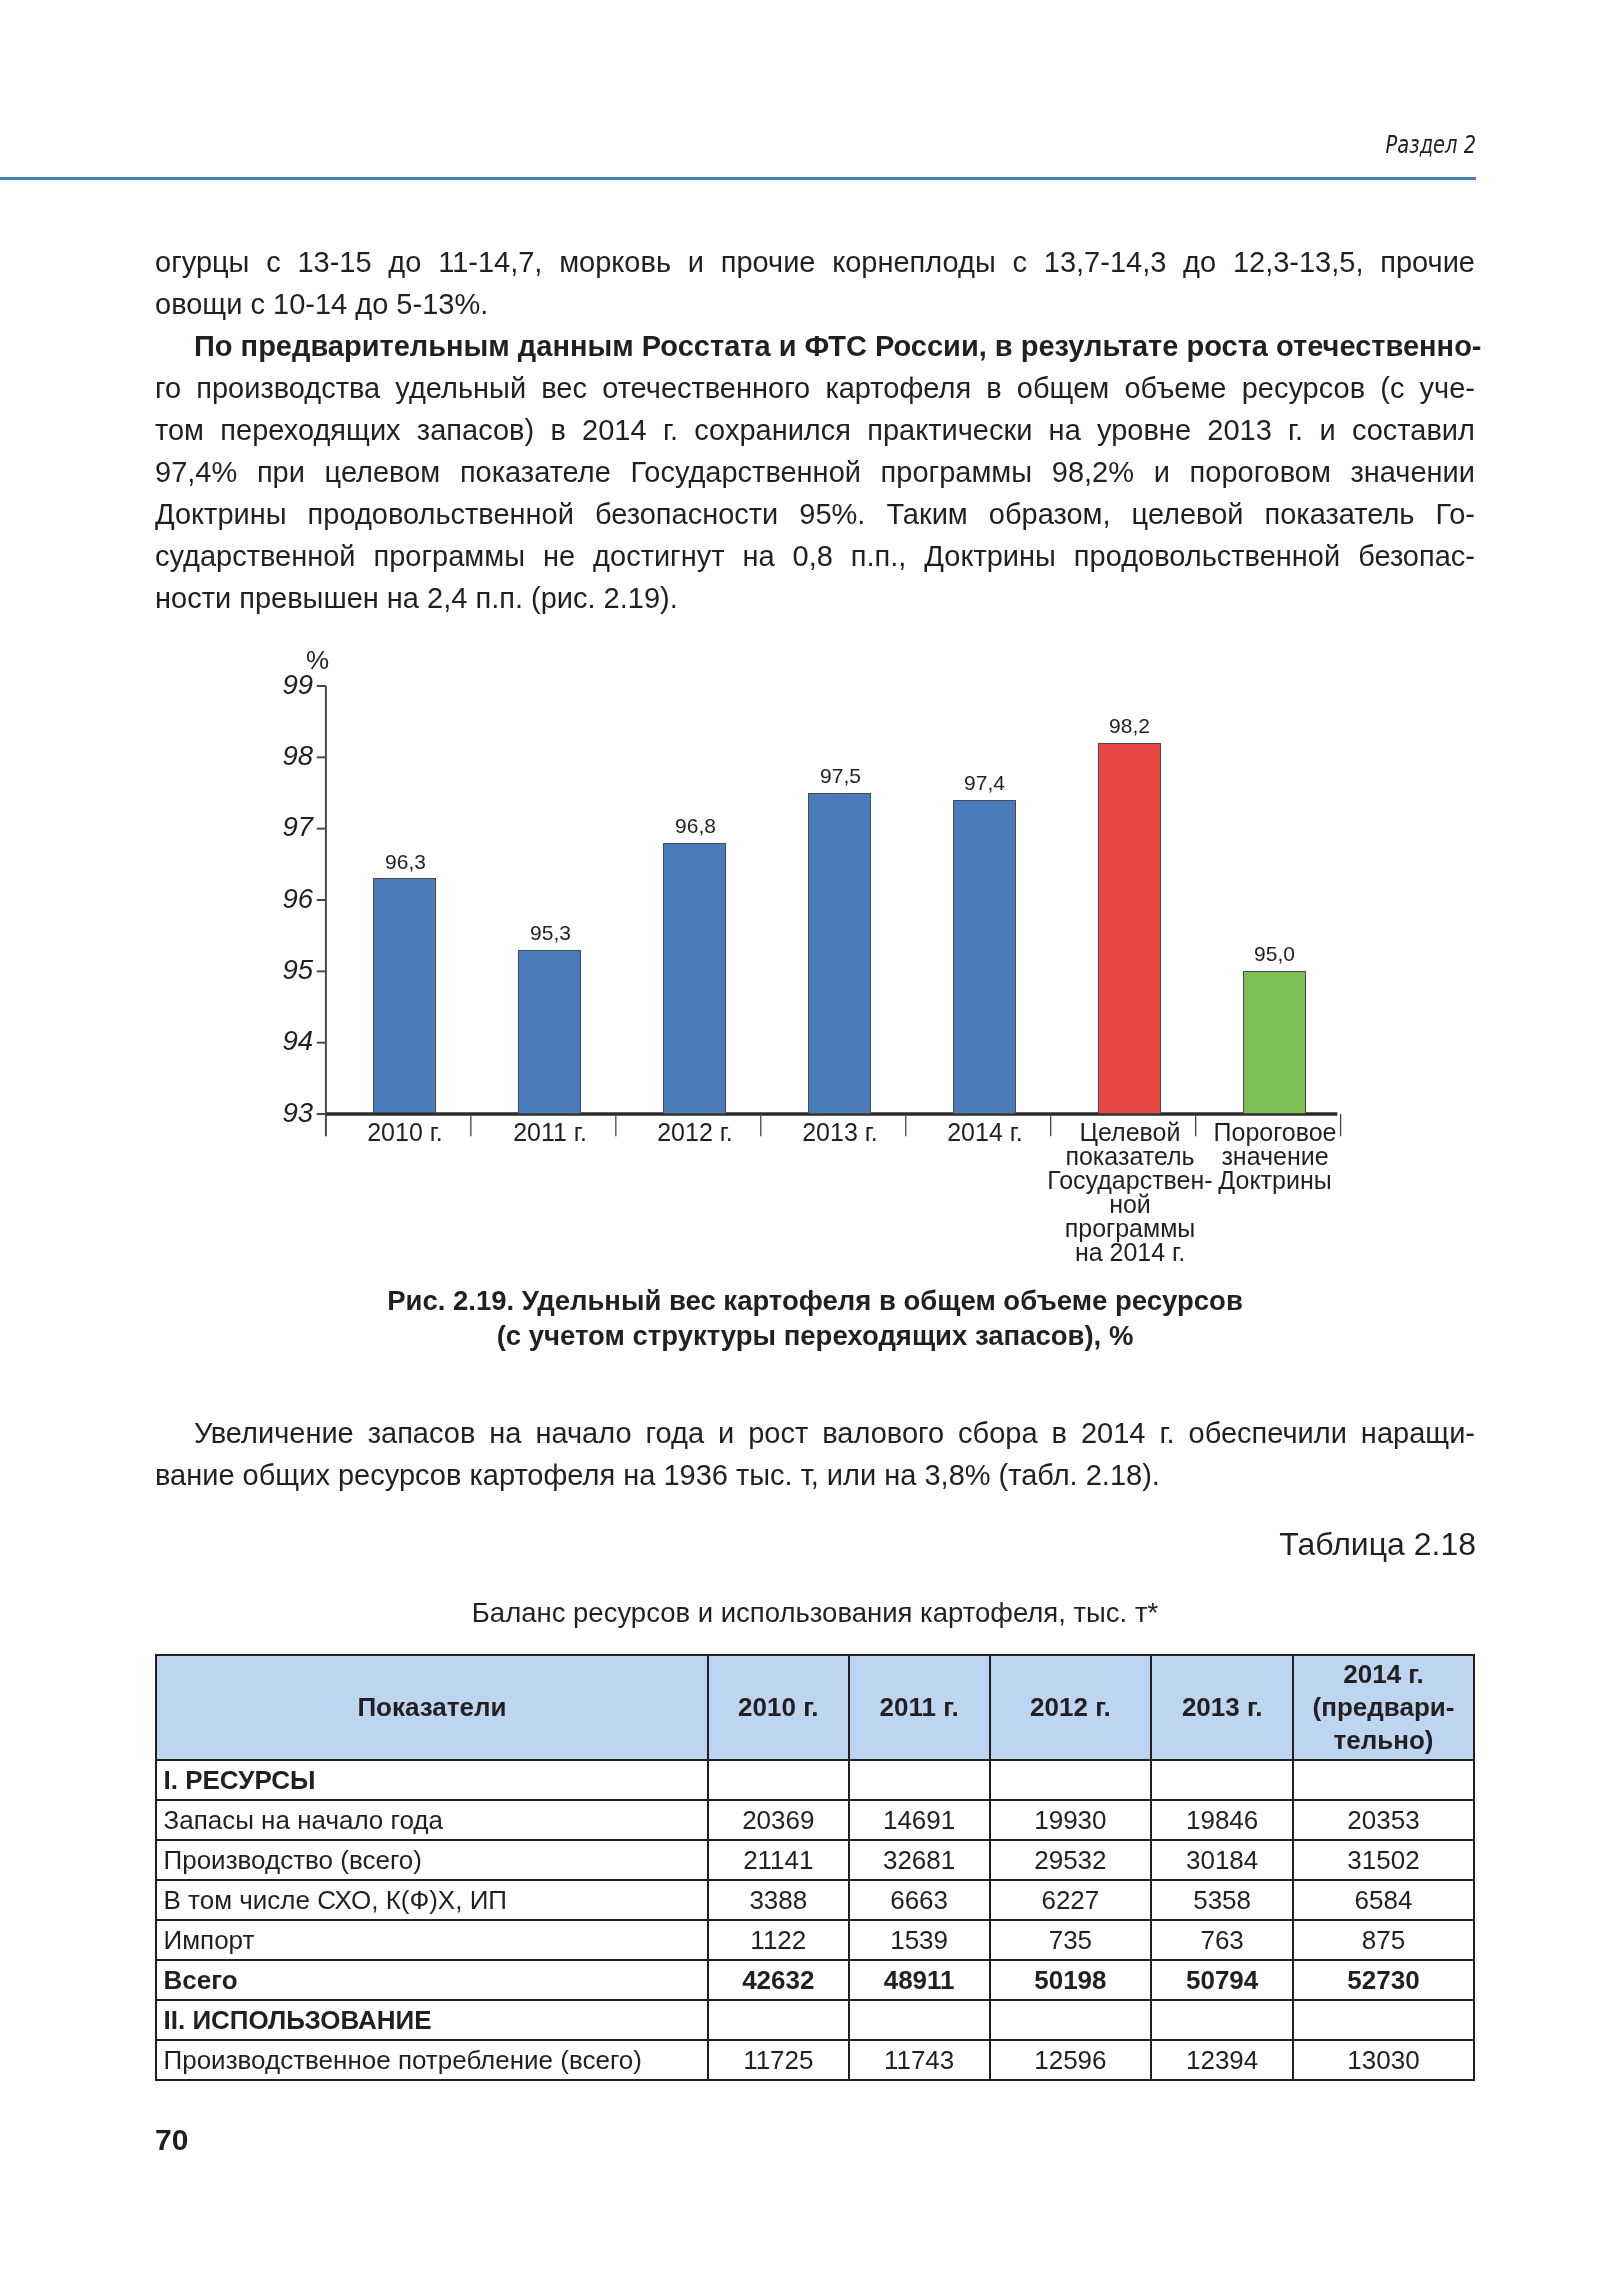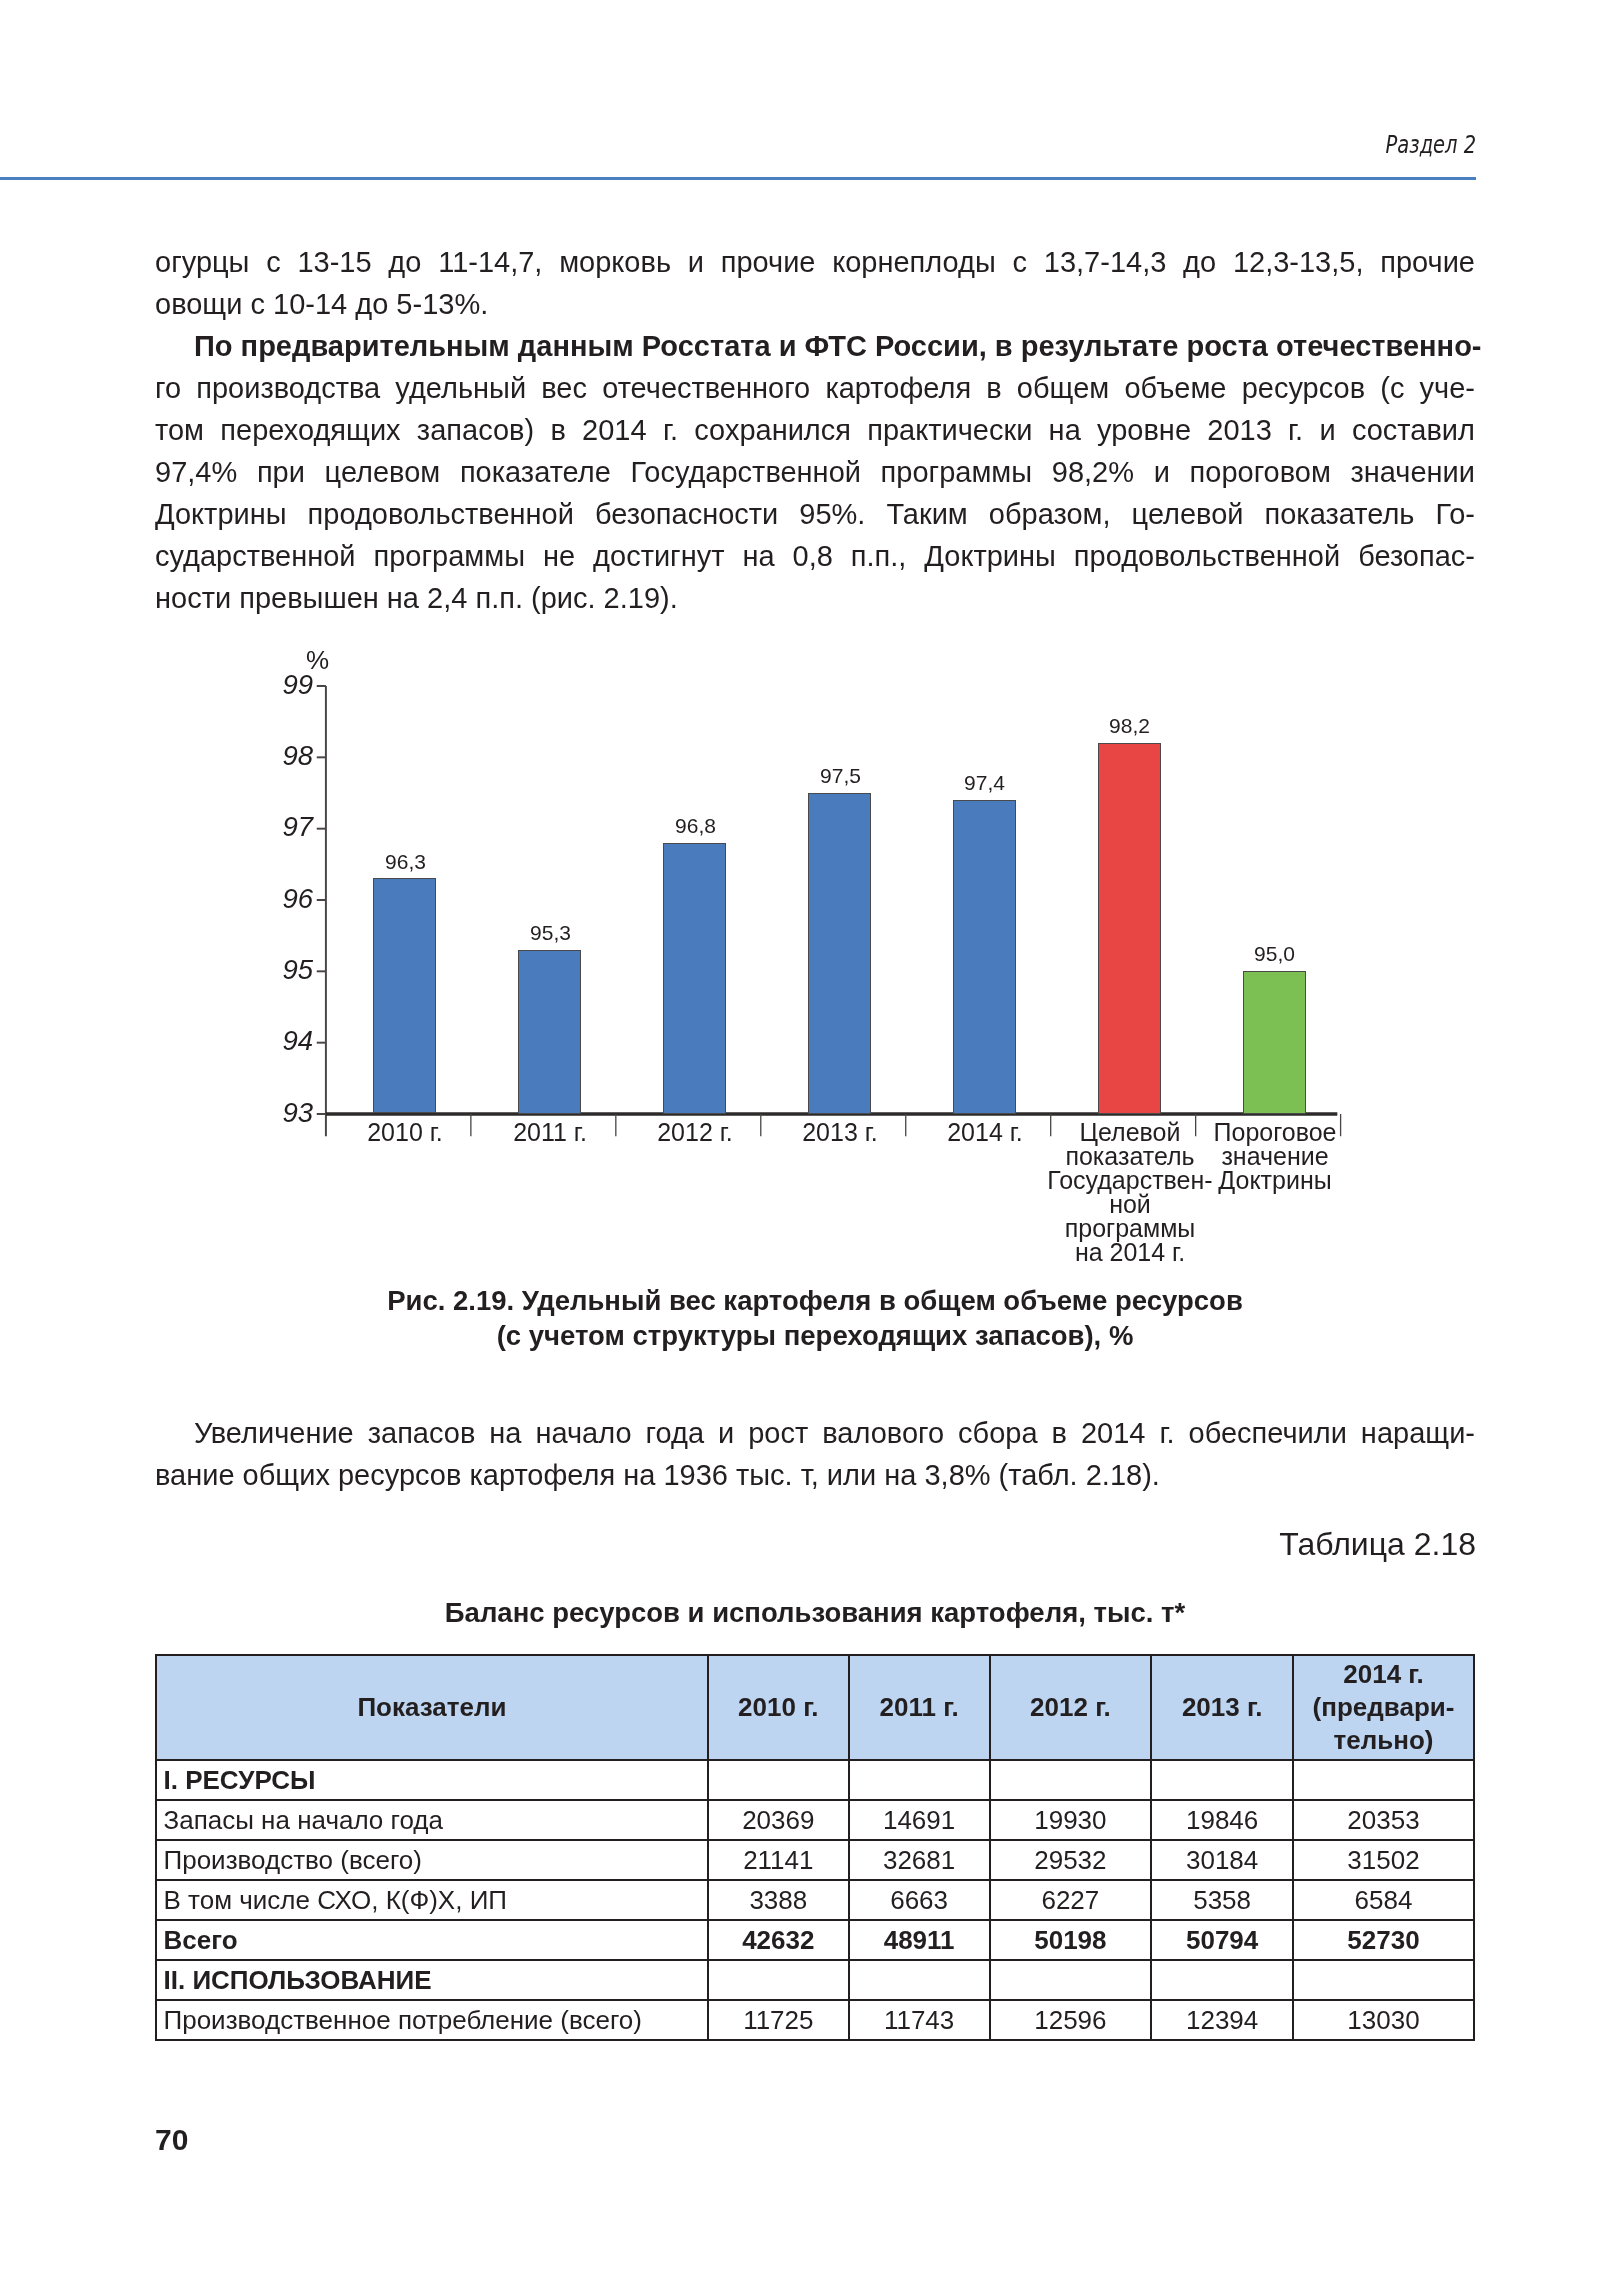--- a/index.html
+++ b/index.html
@@ -14,21 +14,21 @@
   .line { display:block; text-align-last:justify; white-space:nowrap; }
   .line.last { text-align-last:left; }
   
   .ylabel { font-size:26px; }
   .ytick { font-size:27.5px; text-align:right; width:46px;font-style:italic; }
   .bar { position:absolute; border:1.3px solid #4a4a4a; box-sizing:border-box; }
   .bar-val { position:absolute; font-size:21px; text-align:center; width:105px; }
   .xlab { position:absolute; font-size:25px; text-align:center; line-height:24px; width:170px; }
   .caption { left:155px; width:1320px; text-align:center; font-weight:bold; font-size:27.5px; line-height:35px; }
   .table-num { right:147px; font-size:32px; }
-  .table-title { left:155px; width:1320px; text-align:center; font-weight:bold; font-size:27.5px; }
+  .table-title { left:155px; width:1320px; text-align:center; font-weight:normal; font-size:27.5px; }
   table.data { position:absolute; left:155px; top:1654px; width:1320px; border-collapse:collapse;
     font-size:26px; }
   table.data th, table.data td { border:2px solid #231f20; padding:0 6.5px; }
   table.data th { background:#bdd5f0; font-weight:bold; height:103px; line-height:33px; }
   table.data td { height:38px; line-height:38px;border-radius:8px; }
   table.data td.num { text-align:center; }
   table.data tr.bold td { font-weight:bold; }
   .page-num { left:155px; top:2123px; font-size:30px; font-weight:bold; }
 </style>
 </head>
@@ -195,20 +195,28 @@
         <td class="num">31502</td>
       </tr>
       <tr>
         <td>В том числе СХО, К(Ф)Х, ИП</td>
         <td class="num">3388</td>
         <td class="num">6663</td>
         <td class="num">6227</td>
         <td class="num">5358</td>
         <td class="num">6584</td>
       </tr>
+      <tr>
+        <td>Импорт</td>
+        <td class="num">1122</td>
+        <td class="num">1539</td>
+        <td class="num">735</td>
+        <td class="num">763</td>
+        <td class="num">875</td>
+      </tr>
       <tr class="bold">
         <td>Всего</td>
         <td class="num">42632</td>
         <td class="num">48911</td>
         <td class="num">50198</td>
         <td class="num">50794</td>
         <td class="num">52730</td>
       </tr>
       <tr class="bold">
         <td>II. ИСПОЛЬЗОВАНИЕ</td>

